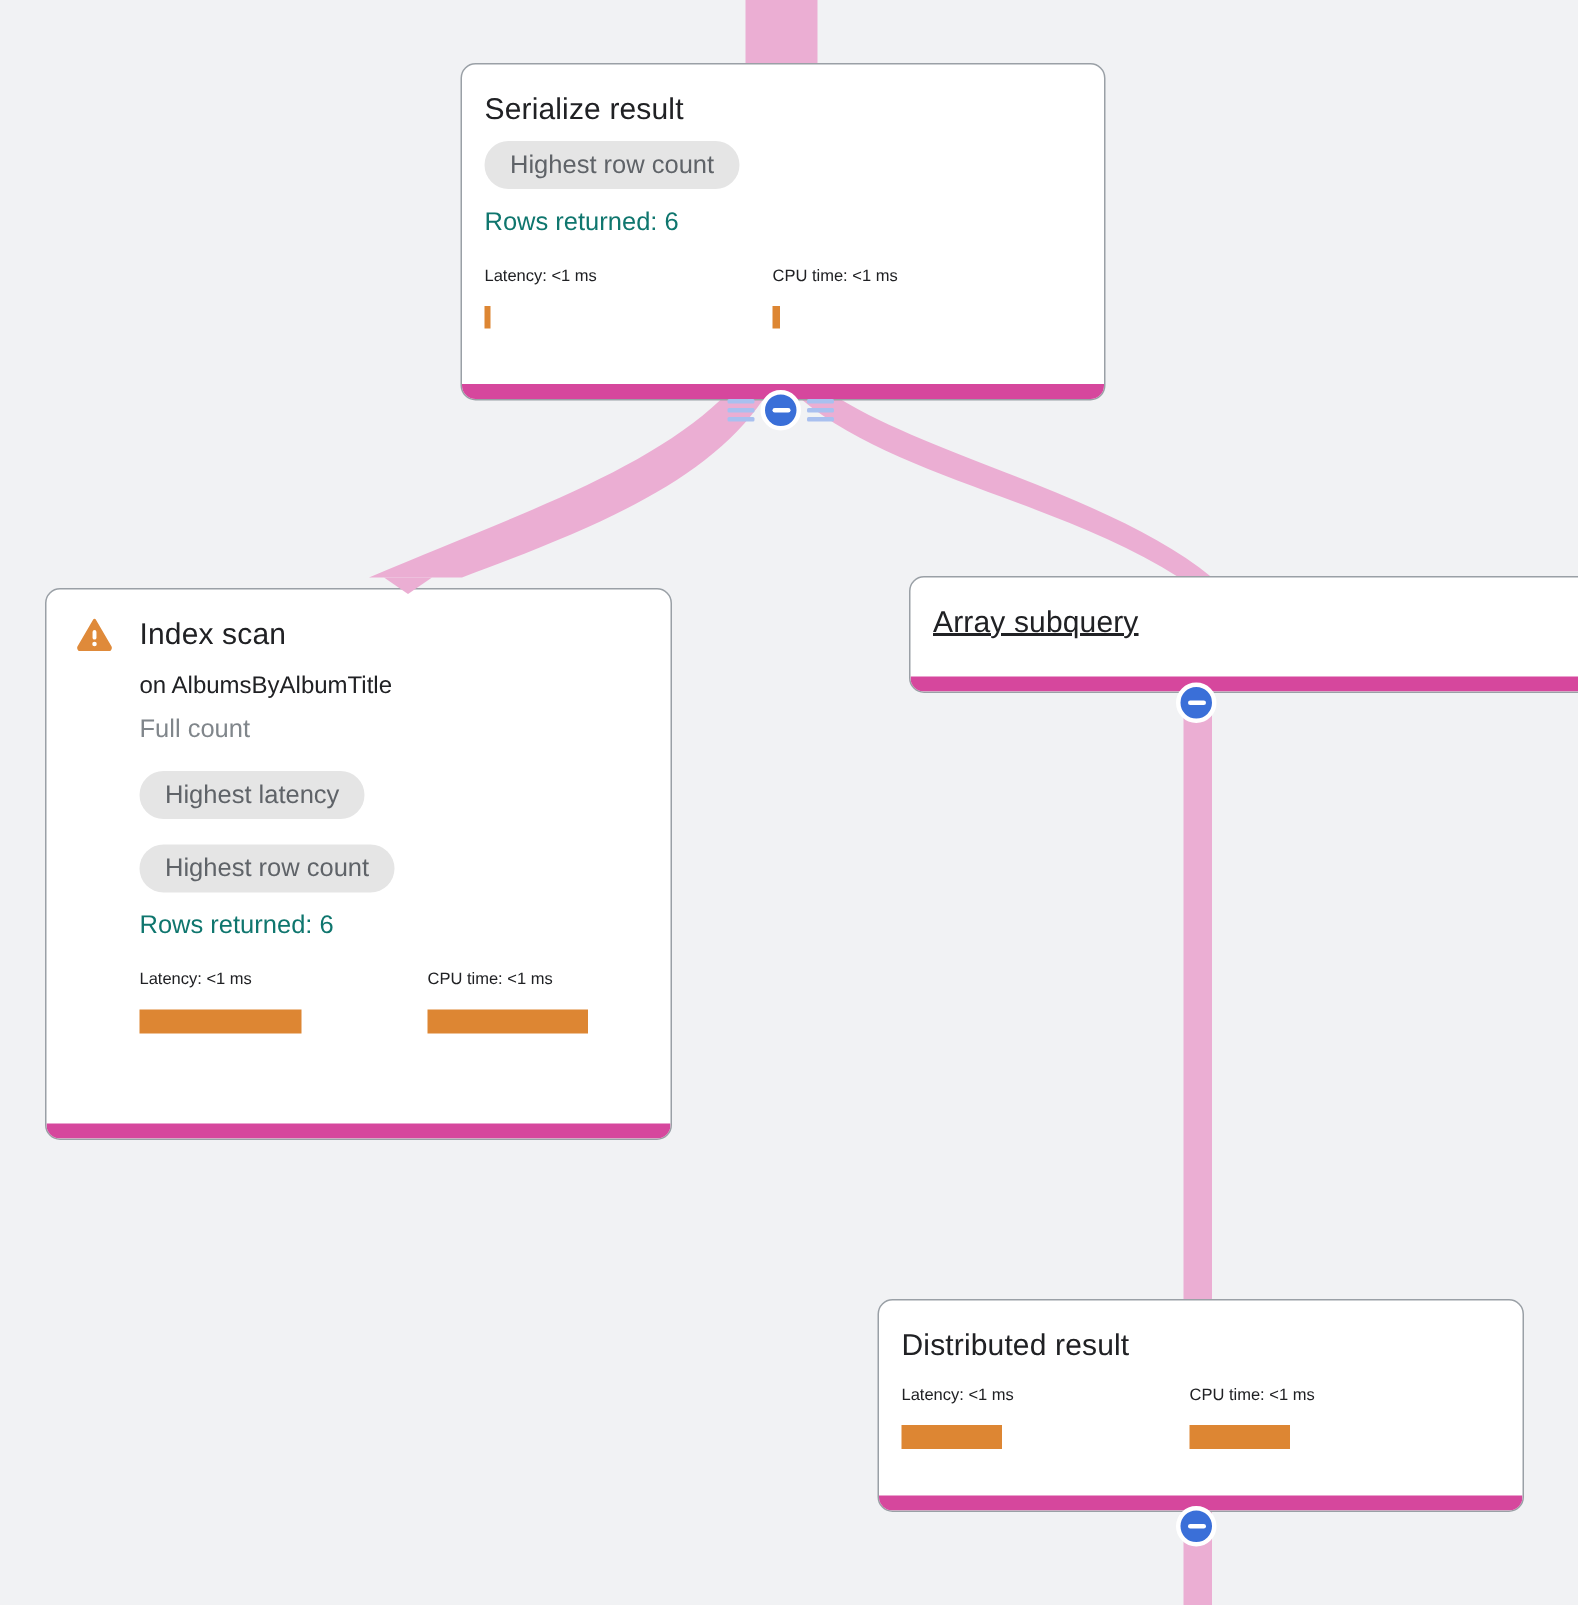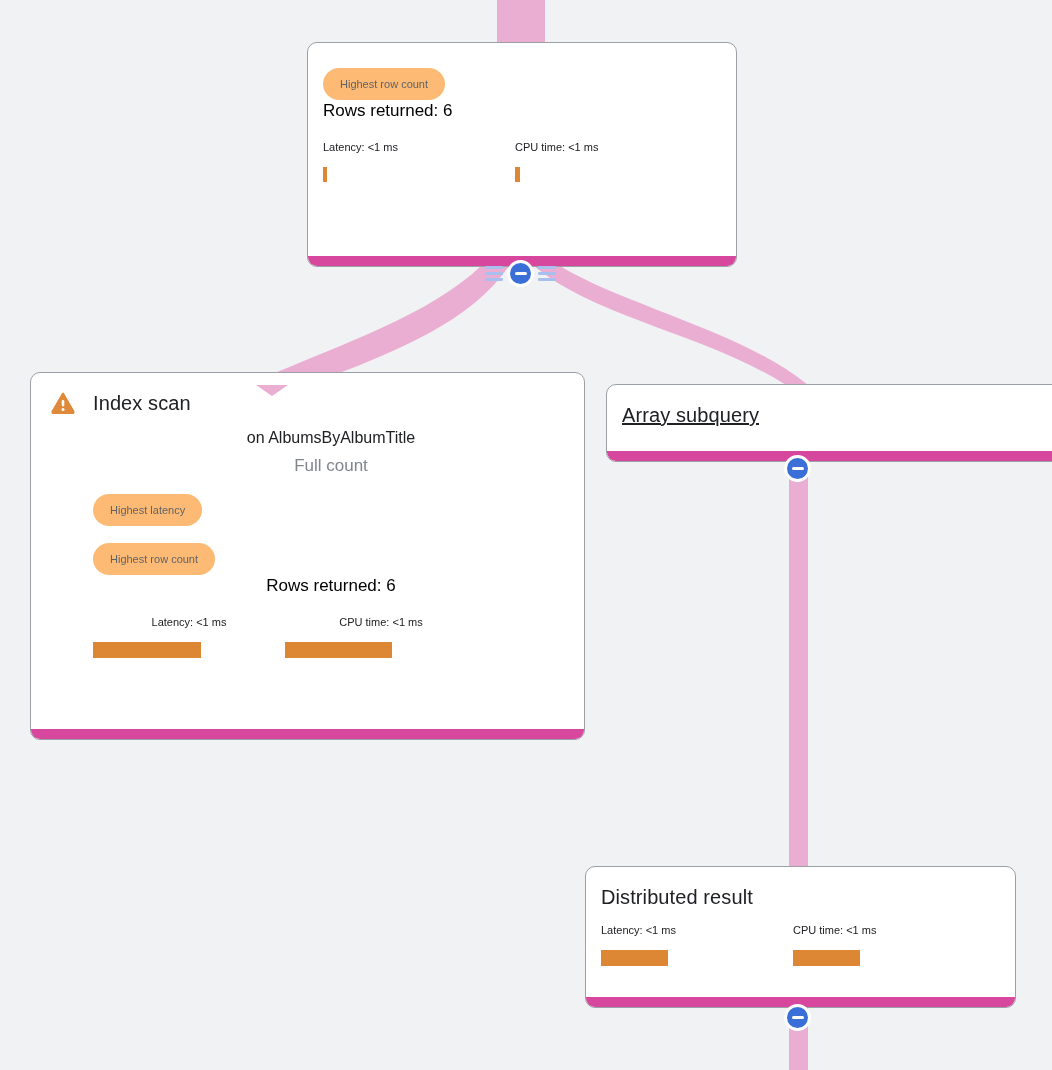--- a/index.html
+++ b/index.html
@@ -39,35 +39,35 @@
   .node-title{
     font-size:20px;font-weight:500;color:#202124;
     line-height:26px;letter-spacing:.1px;
   }
   .title-row{display:flex;align-items:center;gap:18px;}
   .warn{flex:0 0 auto;width:24px;height:22px;display:block;}
   .subtitle{font-size:16px;line-height:22px;margin-top:11px;color:#202124;}
   .scan-type{font-size:17px;line-height:22px;margin-top:6px;color:#80868b;}
   .badge{
     display:inline-block;
-    background:#fdba74;color:#5f6368;
-    font-size:11px;line-height:22px;
+    background:#e5e5e5;color:#5f6368;
+    font-size:17px;line-height:22px;
     padding:5px 17px;border-radius:17px;
     margin-top:8px;
   }
   .badge-stack .badge{display:table;margin-top:17px;}
-  .rows-line{font-size:17px;line-height:22px;color:#000000;}
+  .rows-line{font-size:17px;line-height:22px;margin-top:11px;color:#0f766e;}
   .metrics{display:flex;margin-top:14px;}
   .metric{width:192px;flex:0 0 auto;}
   .metric-label{font-size:11px;line-height:22px;color:#202124;}
   .metric-bar{height:16px;background:#dd8633;margin-top:9px;}
   .metric-bar.sliver{height:15px;}
   
   #card-serialize{left:307px;top:42px;width:430px;height:225px;}
-  #card-index{left:30px;top:372px;width:555px;height:368px;text-align:center;}
+  #card-index{left:30px;top:392px;width:418px;height:368px;}
   #card-index .card-body{padding-left:20px;}
   #card-index .indent{margin-left:42px;}
   #card-array{left:606px;top:384px;width:518px;height:78px;text-decoration:underline;}
   #card-union{left:585px;top:866px;width:431px;height:142px;}
   
   .collapse-btn{
     position:absolute;z-index:3;
     width:21px;height:21px;border-radius:50%;
     background:#3a6fd8;
     border:3px solid #ffffff;
@@ -93,20 +93,21 @@
     <rect x="497" y="0" width="48" height="46" fill="#ebaed3"></rect>
     <path d="M 481 266 C 428 316, 342 344, 246 385 L 308 385 C 402 350, 472 320, 509 266 Z" fill="#ebaed3"></path>
     <path d="M 534 266 C 596 318, 706 334, 786 385 L 808 385 C 744 332, 626 306, 560 266 Z" fill="#ebaed3"></path>
     <rect x="789" y="455" width="19" height="412" fill="#ebaed3"></rect>
     <rect x="789" y="1003" width="19" height="67" fill="#ebaed3"></rect>
   </svg>
   <div class="notch"></div>
 
   <div class="card" id="card-serialize">
     <div class="card-body">
+      <div class="node-title">Serialize result</div>
       <span class="badge">Highest row count</span>
       <div class="rows-line">Rows returned: 6</div>
       <div class="metrics">
         <div class="metric">
           <div class="metric-label">Latency: &lt;1 ms</div>
           <div class="metric-bar sliver" style="width: 4px;"></div>
         </div>
         <div class="metric">
           <div class="metric-label">CPU time: &lt;1 ms</div>
           <div class="metric-bar sliver" style="width: 5px;"></div>

